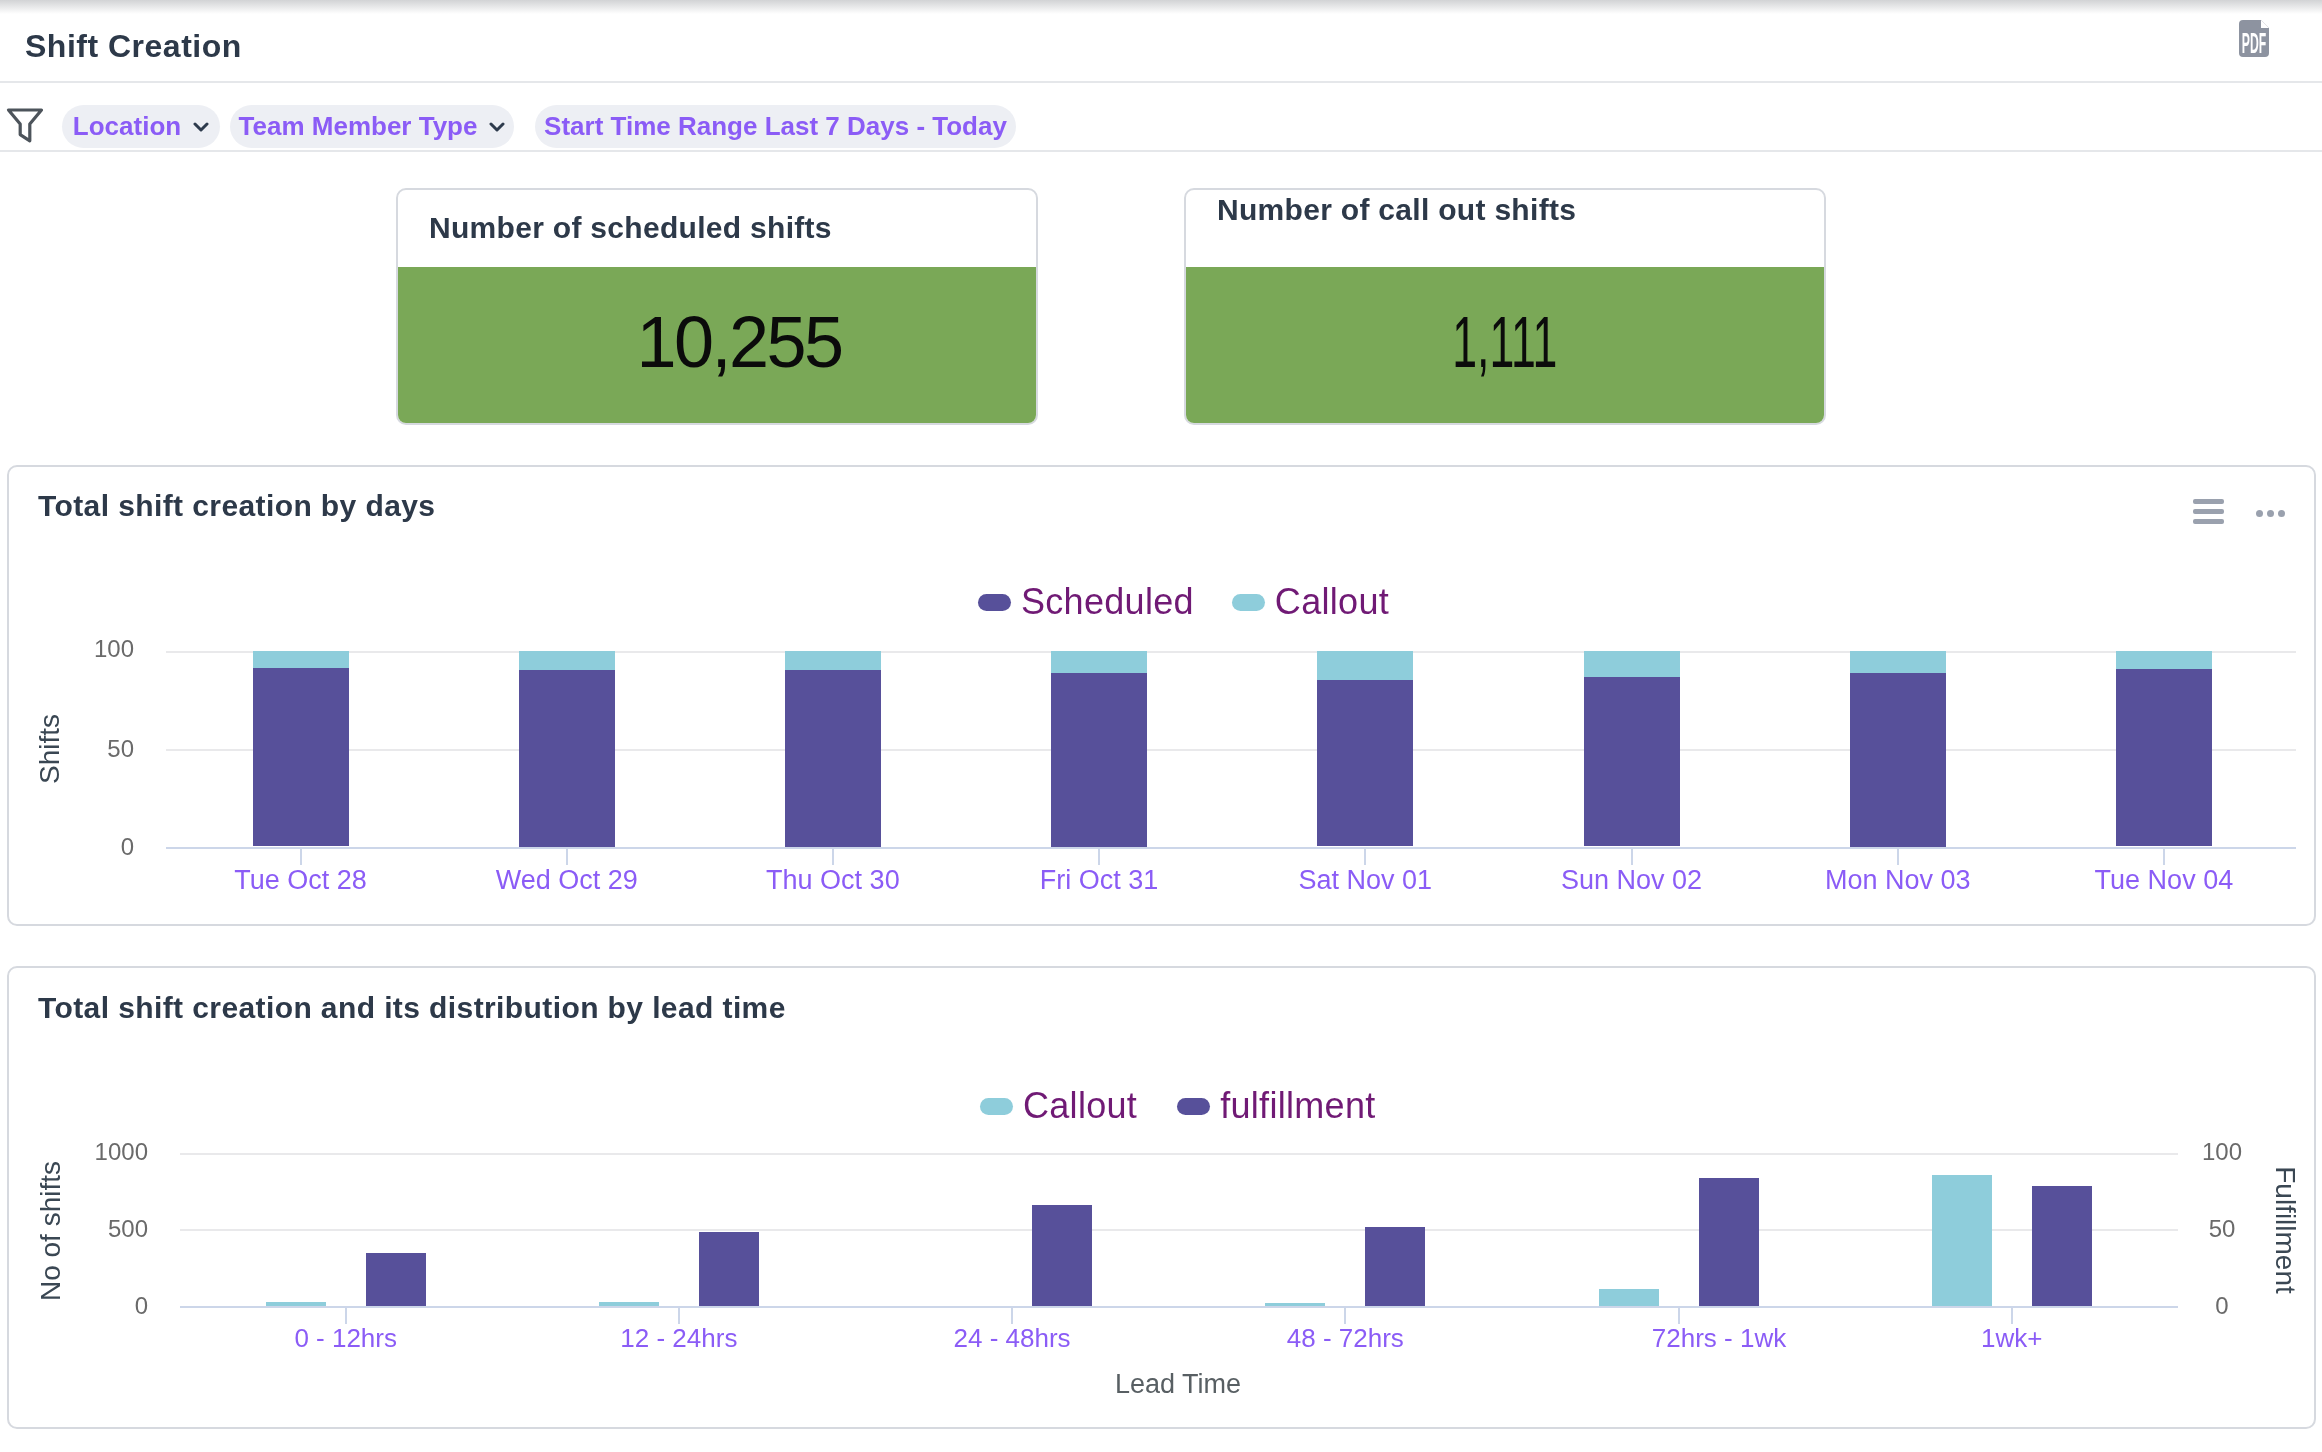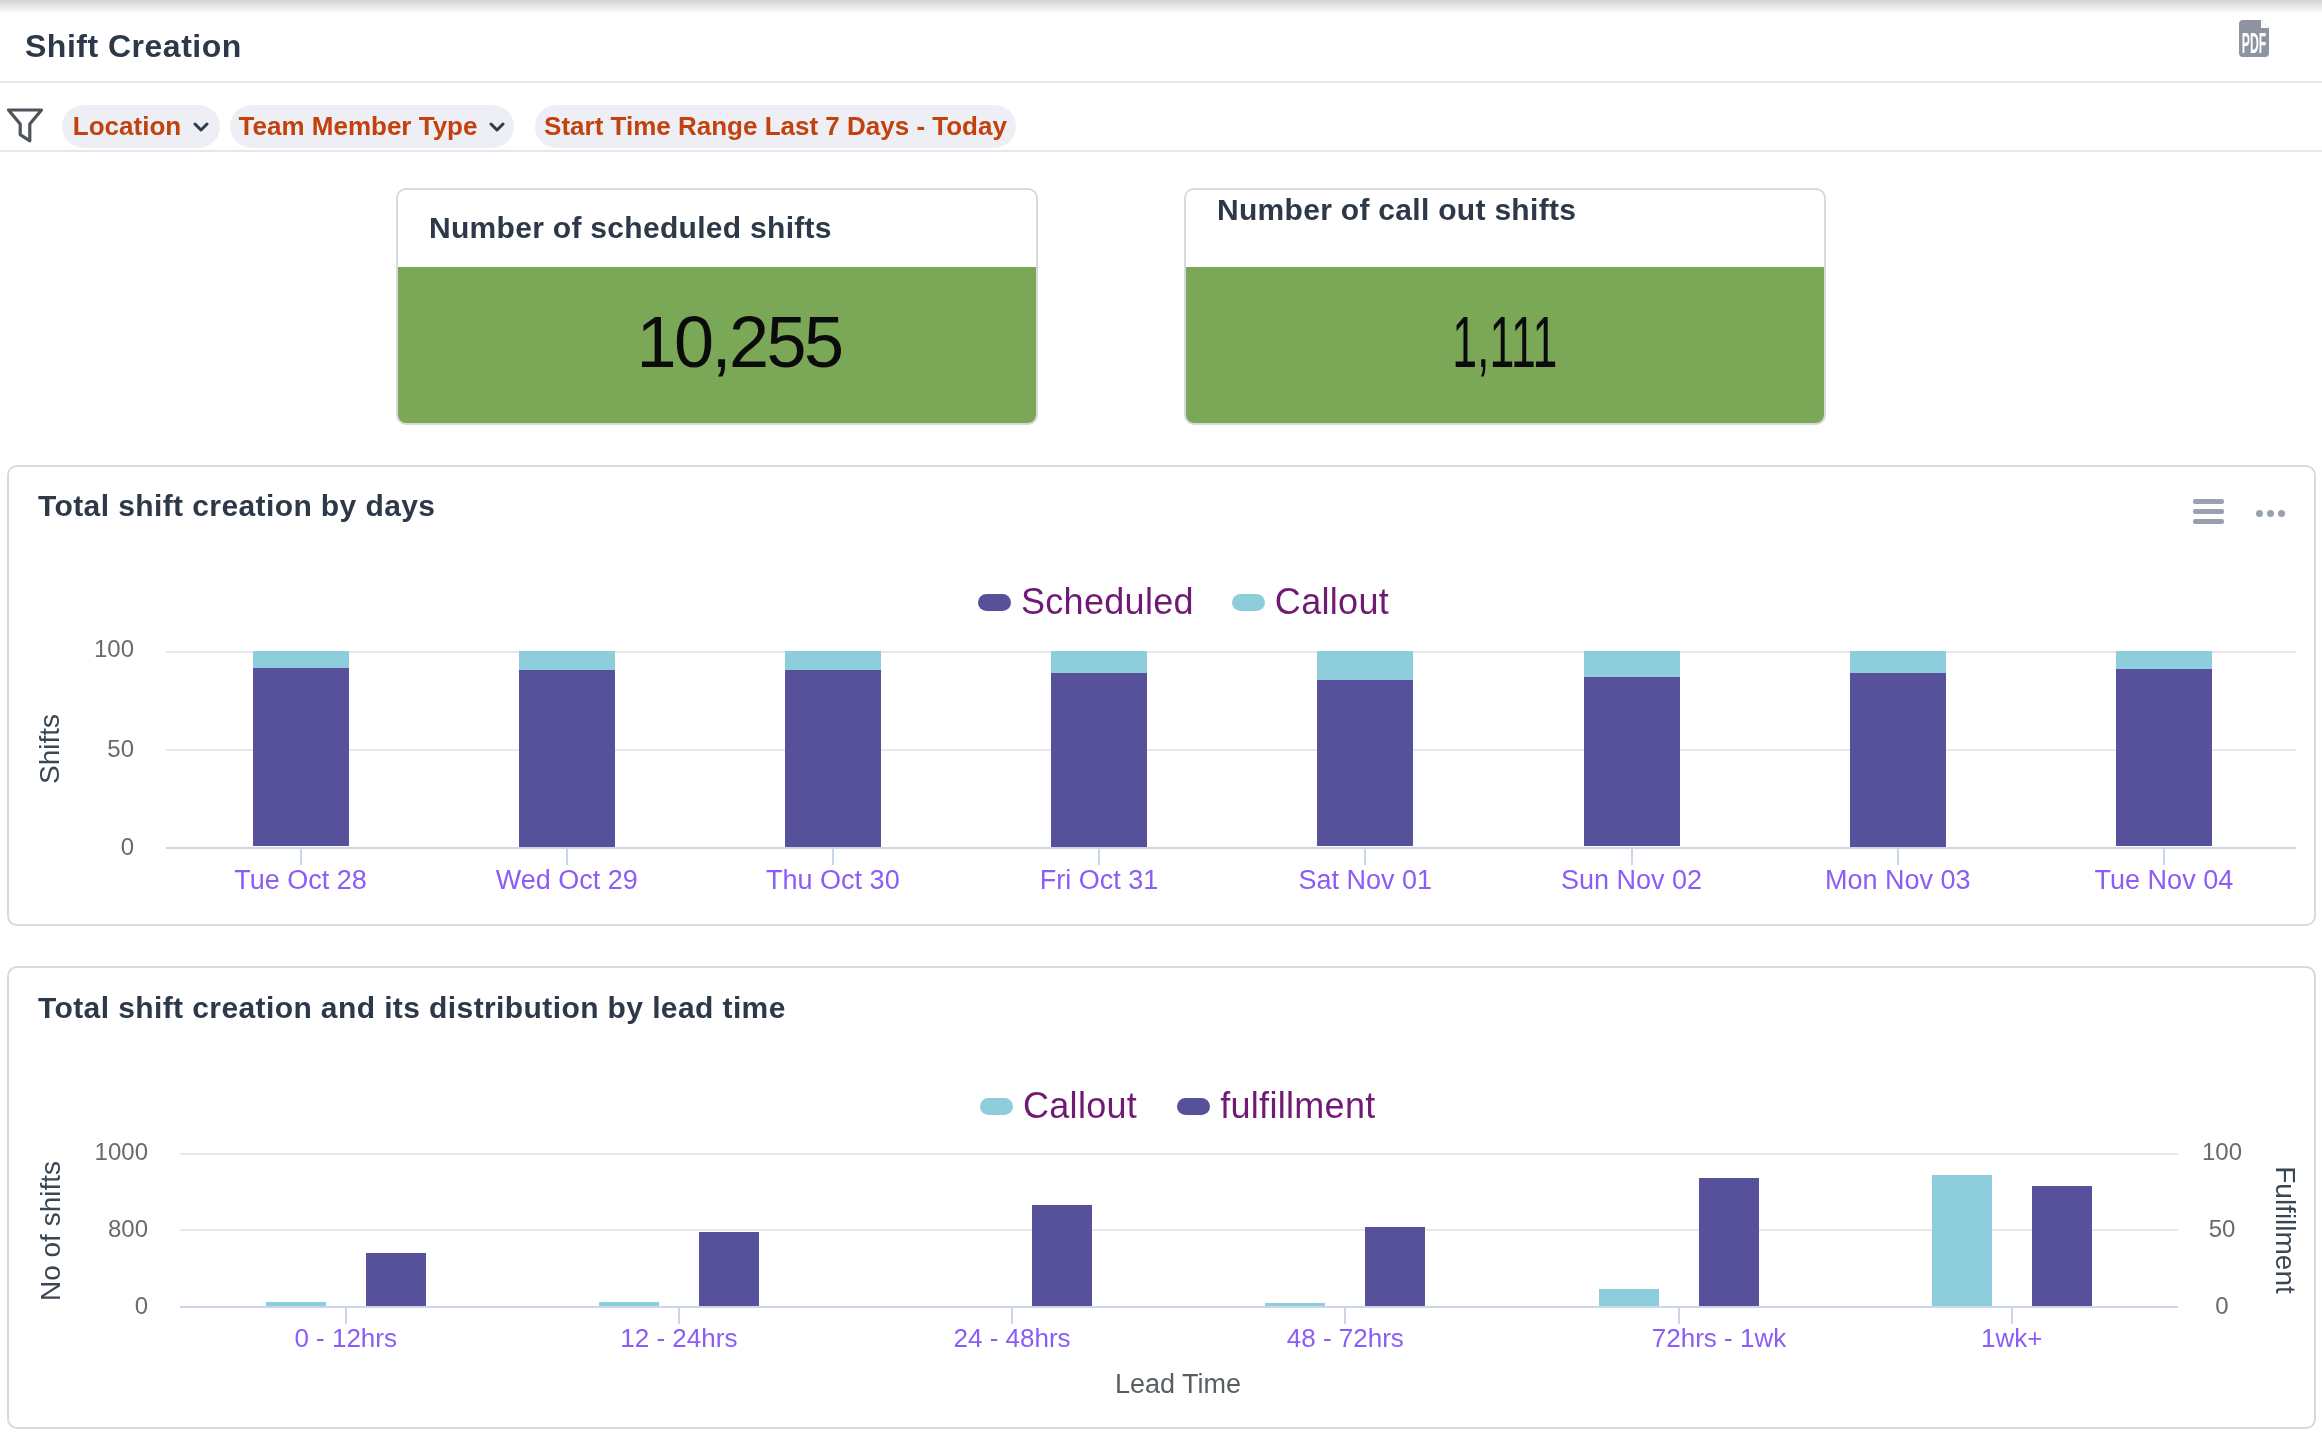--- a/index.html
+++ b/index.html
@@ -2,21 +2,21 @@
 <html><head>
 <meta charset="utf-8">
 <style>
   * { margin:0; padding:0; box-sizing:border-box; }
   html,body { width:2322px; height:1452px; background:#ffffff; font-family:"Liberation Sans", sans-serif; overflow:hidden; }
   .abs { position:absolute; }
   #page { position:relative; width:2322px; height:1452px; }
   .topshadow { left:0; top:0; width:2322px; height:14px; background:linear-gradient(#d2d3d5, rgba(255,255,255,0)); }
   .pagetitle { left:25px; top:28px; font-size:32px; font-weight:700; color:#2d3949; letter-spacing:0.5px; }
   .divider { left:0; width:2322px; height:2px; background:#e5e7ea; }
-  .pill { top:105px; height:43px; background:#edeff4; border-radius:22px; color:#c2410c; font-size:26px; font-weight:700; white-space:nowrap; display:flex; align-items:center; justify-content:center; }
+  .pill { top:105px; height:43px; background:#edeff4; border-radius:22px; color:#8b5cf6; font-size:26px; font-weight:700; white-space:nowrap; display:flex; align-items:center; justify-content:center; }
   .chev { display:inline-block; margin-left:12px; width:16px; height:10px; }
   .card { border:2px solid #d6d9df; border-radius:10px; background:#fff; }
   .kpi-title { font-size:30px; font-weight:700; color:#2d3949; letter-spacing:0.3px; }
   .kpi-green { background:#7aa857; border-radius:0 0 8px 8px; position:absolute; display:flex; align-items:center; justify-content:center; }
   .kpi-num { font-size:72px; color:#0b0b0b; letter-spacing:-2.5px; }
   .charttitle { font-size:30px; font-weight:700; color:#2d3949; letter-spacing:0.4px; }
   .legend { display:flex; align-items:center; }
   .lg-pill { width:33px; height:17px; border-radius:9px; }
   .lg-text { font-size:36px; font-weight:400; color:#701a75; margin-left:10px; letter-spacing:0.3px; }
   .gridline { position:absolute; height:2px; background:#e9e9eb; }
@@ -137,21 +137,21 @@
       <div class="lg-pill teal"></div>
         <div class="lg-text">Callout</div>
       <div class="lg-pill purple" style="margin-left:40px;"></div>
         <div class="lg-text">fulfillment</div>
     </div>
 
     <div class="gridline" style="left:171px; top:184.8px; width:1998px;"></div>
     <div class="gridline" style="left:171px; top:261.1px; width:1998px;"></div>
     <div class="axisline" style="left:171px; top:337.5px; width:1998px;"></div>
     <div class="ylab" style="left:59px; top:168.5px; width:80px; line-height:30px;">1000</div>
-    <div class="ylab" style="left:59px; top:246.1px; width:80px; line-height:30px;">800</div>
+    <div class="ylab" style="left:59px; top:246.1px; width:80px; line-height:30px;">500</div>
     <div class="ylab" style="left:59px; top:322.5px; width:80px; line-height:30px;">0</div>
     <div class="ylab" style="left:2183px; top:168.5px; width:60px; line-height:30px; text-align:center;">100</div>
     <div class="ylab" style="left:2183px; top:246.1px; width:60px; line-height:30px; text-align:center;">50</div>
     <div class="ylab" style="left:2183px; top:322.5px; width:60px; line-height:30px; text-align:center;">0</div>
     <div class="axistitle" style="left:42px; top:263px; transform:translate(-50%,-50%) rotate(-90deg); white-space:nowrap;">No of shifts</div>
     <div class="axistitle" style="left:2276px; top:262px; transform:translate(-50%,-50%) rotate(90deg); white-space:nowrap;">Fulfillment</div>
 
     <div class="bar teal" style="left:256.7px; top:334px; width:60px; height:3.8px;"></div>
     <div class="bar purple" style="left:356.7px; top:285px; width:60px; height:52.8px;"></div>
     <div class="bar teal" style="left:589.9px; top:334px; width:60px; height:3.8px;"></div>

